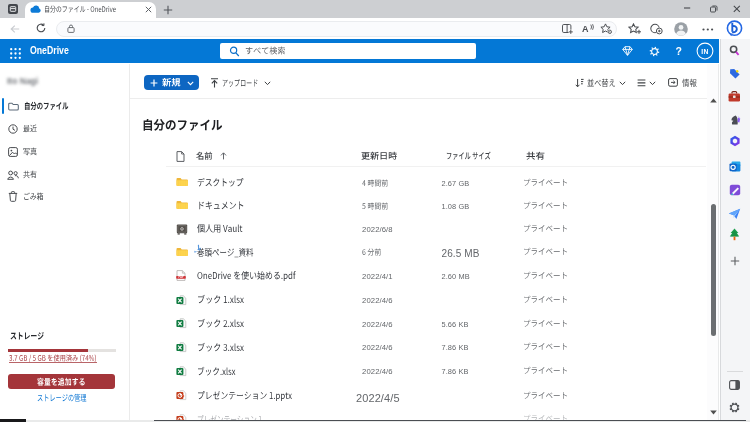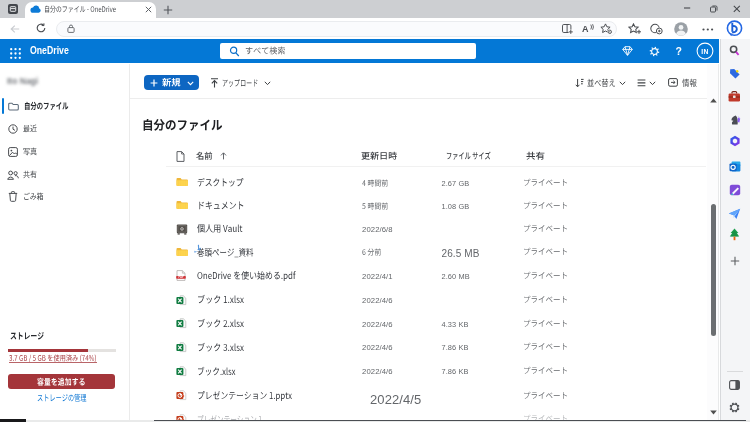--- a/index.html
+++ b/index.html
@@ -419,21 +419,21 @@
     </svg>
 <svg class="a" style="left:175.8px;top:318.2px" width="11" height="11">
       <path d="M4.2 0.8 H7.4 L9.8 3.2 V9.6 H4.2 Z" fill="#f7f8f8" stroke="#b9bfbb" stroke-width="0.8"></path>
       <rect x="0.4" y="2" width="7" height="7" rx="1" fill="#107c41"></rect>
       <path d="M2.2 3.6 L5.6 7.4 M5.6 3.6 L2.2 7.4" stroke="#fff" stroke-width="1.1"></path>
     </svg>
 <svg class="t" style="left:196.6px;top:315.9px" width="50" height="14" aria-hidden="true">
       <path transform="translate(0,10.9) scale(0.8613,1)" d="M8.3 -8.1 7.8 -7.8C8.0 -7.5 8.4 -7.0 8.6 -6.6L9.1 -6.8C8.9 -7.2 8.5 -7.7 8.3 -8.1ZM8.0 -6.1 7.5 -6.4 7.8 -6.6C7.7 -6.9 7.3 -7.5 7.1 -7.8L6.6 -7.6C6.8 -7.3 7.1 -6.8 7.3 -6.5C7.1 -6.4 7.0 -6.4 6.9 -6.4C6.4 -6.4 2.7 -6.4 2.2 -6.4C1.9 -6.4 1.5 -6.5 1.2 -6.5V-5.7C1.5 -5.7 1.8 -5.7 2.2 -5.7C2.7 -5.7 6.4 -5.7 7.0 -5.7C6.8 -4.8 6.4 -3.5 5.7 -2.6C4.9 -1.6 3.9 -0.8 2.1 -0.4L2.7 0.3C4.4 -0.2 5.5 -1.1 6.4 -2.2C7.2 -3.1 7.6 -4.7 7.8 -5.6C7.8 -5.8 7.9 -6.0 8.0 -6.1Z M13.9 -5.4 13.3 -5.2C13.4 -4.8 13.9 -3.6 14.0 -3.1L14.7 -3.4C14.6 -3.8 14.1 -5.0 13.9 -5.4ZM17.3 -4.9 16.5 -5.1C16.4 -3.9 15.9 -2.7 15.2 -1.9C14.5 -1.0 13.3 -0.2 12.2 0.1L12.8 0.7C13.9 0.3 15.0 -0.4 15.9 -1.5C16.5 -2.4 16.9 -3.4 17.2 -4.4C17.2 -4.5 17.3 -4.7 17.3 -4.9ZM11.8 -4.9 11.1 -4.7C11.2 -4.3 11.8 -3.0 11.9 -2.6L12.6 -2.8C12.4 -3.3 11.9 -4.5 11.8 -4.9Z M23.8 -7.3 23.0 -7.6C22.9 -7.3 22.8 -7.0 22.7 -6.8C22.3 -6.0 21.3 -4.6 19.7 -3.7L20.4 -3.2C21.4 -3.9 22.2 -4.7 22.8 -5.5H25.9C25.7 -4.6 25.2 -3.4 24.4 -2.6C23.6 -1.6 22.4 -0.7 20.7 -0.2L21.4 0.4C23.1 -0.2 24.3 -1.1 25.1 -2.1C25.9 -3.2 26.5 -4.4 26.8 -5.4C26.8 -5.5 26.9 -5.7 27.0 -5.9L26.4 -6.3C26.2 -6.2 26.0 -6.2 25.8 -6.2H23.2L23.4 -6.6C23.5 -6.7 23.7 -7.1 23.8 -7.3Z M30.7 0.0H35.1V-0.7H33.1C32.8 -0.7 32.4 -0.7 32.0 -0.7C33.6 -2.2 34.7 -3.6 34.7 -5.0C34.7 -6.2 33.9 -7.0 32.7 -7.0C31.8 -7.0 31.2 -6.6 30.7 -6.0L31.2 -5.5C31.6 -6.0 32.0 -6.3 32.6 -6.3C33.5 -6.3 33.9 -5.7 33.9 -5.0C33.9 -3.8 32.9 -2.4 30.7 -0.5Z M36.8 0.1C37.2 0.1 37.4 -0.1 37.4 -0.5C37.4 -0.9 37.2 -1.2 36.8 -1.2C36.5 -1.2 36.2 -0.9 36.2 -0.5C36.2 -0.1 36.5 0.1 36.8 0.1Z M38.3 0.0H39.2L39.9 -1.2C40.0 -1.5 40.2 -1.8 40.4 -2.1H40.4C40.6 -1.8 40.8 -1.5 41.0 -1.2L41.7 0.0H42.7L41.0 -2.6L42.5 -5.1H41.7L41.0 -4.0C40.9 -3.7 40.7 -3.4 40.6 -3.1H40.5C40.4 -3.4 40.2 -3.7 40.0 -4.0L39.3 -5.1H38.4L40.0 -2.7Z M44.6 0.1C44.8 0.1 45.0 0.1 45.1 0.0L45.0 -0.6C44.9 -0.6 44.8 -0.6 44.8 -0.6C44.7 -0.6 44.5 -0.7 44.5 -1.0V-7.5H43.7V-1.0C43.7 -0.3 43.9 0.1 44.6 0.1Z M47.7 0.1C48.9 0.1 49.5 -0.6 49.5 -1.4C49.5 -2.4 48.7 -2.7 48.0 -2.9C47.4 -3.2 46.9 -3.3 46.9 -3.8C46.9 -4.2 47.2 -4.6 47.8 -4.6C48.3 -4.6 48.6 -4.4 49.0 -4.1L49.4 -4.7C49.0 -5.0 48.5 -5.2 47.8 -5.2C46.7 -5.2 46.1 -4.6 46.1 -3.8C46.1 -2.9 46.8 -2.6 47.6 -2.3C48.1 -2.1 48.7 -1.9 48.7 -1.3C48.7 -0.9 48.4 -0.5 47.7 -0.5C47.1 -0.5 46.7 -0.8 46.2 -1.2L45.8 -0.6C46.3 -0.2 47.0 0.1 47.7 0.1Z M50.0 0.0H50.9L51.6 -1.2C51.8 -1.5 52.0 -1.8 52.1 -2.1H52.2C52.4 -1.8 52.6 -1.5 52.7 -1.2L53.5 0.0H54.4L52.7 -2.6L54.3 -5.1H53.4L52.8 -4.0C52.6 -3.7 52.5 -3.4 52.3 -3.1H52.3C52.1 -3.4 51.9 -3.7 51.8 -4.0L51.1 -5.1H50.2L51.7 -2.7Z" fill="#31343a"></path>
     </svg>
 <div class="a" style="left:362px;top:319.5px;font-size:7.7px;color:#63666a;letter-spacing:0.1px">2022/4/6</div>
-<div class="a" style="left:441.5px;top:319.7px;font-size:7.4px;color:#63666a;letter-spacing:0.1px">4.33 KB</div>
+<div class="a" style="left:441.5px;top:319.7px;font-size:7.4px;color:#63666a;letter-spacing:0.1px">5.66 KB</div>
 <svg class="t" style="left:522.6px;top:316.8px" width="48" height="12" aria-hidden="true">
       <path transform="translate(0,9.5) scale(0.9146,1)" d="M6.6 -5.9C6.6 -6.2 6.8 -6.4 7.1 -6.4C7.4 -6.4 7.7 -6.2 7.7 -5.9C7.7 -5.6 7.4 -5.3 7.1 -5.3C6.8 -5.3 6.6 -5.6 6.6 -5.9ZM6.2 -5.9C6.2 -5.8 6.2 -5.7 6.3 -5.6L6.0 -5.6C5.6 -5.6 2.4 -5.6 1.9 -5.6C1.6 -5.6 1.3 -5.6 1.1 -5.7V-4.9C1.3 -5.0 1.6 -5.0 1.9 -5.0C2.4 -5.0 5.6 -5.0 6.1 -5.0C6.0 -4.2 5.6 -3.0 5.0 -2.3C4.3 -1.4 3.4 -0.7 1.8 -0.3L2.4 0.3C3.9 -0.2 4.8 -0.9 5.6 -1.9C6.2 -2.7 6.6 -4.1 6.8 -4.9L6.8 -5.0C6.9 -5.0 7.0 -5.0 7.1 -5.0C7.7 -5.0 8.1 -5.4 8.1 -5.9C8.1 -6.4 7.7 -6.8 7.1 -6.8C6.6 -6.8 6.2 -6.4 6.2 -5.9Z M10.1 -6.1V-5.4C10.3 -5.4 10.6 -5.5 10.8 -5.5C11.3 -5.5 13.6 -5.5 14.0 -5.5C14.3 -5.5 14.6 -5.4 14.8 -5.4V-6.1C14.6 -6.1 14.3 -6.1 14.1 -6.1C13.6 -6.1 11.3 -6.1 10.8 -6.1C10.6 -6.1 10.3 -6.1 10.1 -6.1ZM15.4 -3.9 14.9 -4.2C14.8 -4.2 14.7 -4.2 14.5 -4.2C14.1 -4.2 10.6 -4.2 10.2 -4.2C9.9 -4.2 9.7 -4.2 9.4 -4.2V-3.5C9.7 -3.6 10.0 -3.6 10.2 -3.6C10.7 -3.6 14.1 -3.6 14.5 -3.6C14.4 -3.0 14.0 -2.3 13.5 -1.7C12.8 -1.0 11.8 -0.5 10.7 -0.2L11.2 0.3C12.2 0.0 13.2 -0.4 14.1 -1.4C14.7 -2.0 15.1 -2.9 15.3 -3.7C15.3 -3.8 15.4 -3.9 15.4 -3.9Z M17.1 -3.0 17.4 -2.3C18.6 -2.7 19.7 -3.2 20.6 -3.7V-0.6C20.6 -0.3 20.5 0.1 20.5 0.3H21.3C21.3 0.1 21.3 -0.3 21.3 -0.6V-4.1C22.1 -4.6 22.9 -5.3 23.5 -5.9L22.9 -6.4C22.4 -5.7 21.5 -5.0 20.7 -4.5C19.8 -3.9 18.5 -3.3 17.1 -3.0Z M30.3 -5.6 29.8 -5.4C30.1 -5.0 30.4 -4.5 30.6 -4.0L31.0 -4.3C30.8 -4.6 30.5 -5.3 30.3 -5.6ZM31.3 -6.0 30.9 -5.8C31.1 -5.4 31.4 -4.9 31.6 -4.5L32.1 -4.7C31.9 -5.1 31.5 -5.7 31.3 -6.0ZM25.0 -2.2 25.6 -1.5C25.8 -1.7 26.0 -2.0 26.1 -2.2C26.5 -2.6 27.2 -3.5 27.6 -4.0C27.8 -4.3 28.0 -4.4 28.3 -4.1C28.7 -3.7 29.4 -2.9 29.9 -2.4C30.4 -1.8 31.2 -0.9 31.7 -0.2L32.3 -0.8C31.7 -1.5 30.8 -2.4 30.3 -3.0C29.8 -3.5 29.1 -4.2 28.6 -4.7C28.1 -5.2 27.7 -5.1 27.2 -4.6C26.7 -4.0 26.0 -3.1 25.6 -2.7C25.4 -2.5 25.2 -2.3 25.0 -2.2Z M33.6 -3.6V-2.7C33.9 -2.8 34.3 -2.8 34.8 -2.8C35.4 -2.8 38.7 -2.8 39.3 -2.8C39.6 -2.8 40.0 -2.8 40.2 -2.7V-3.6C40.0 -3.5 39.7 -3.5 39.3 -3.5C38.7 -3.5 35.4 -3.5 34.8 -3.5C34.3 -3.5 33.9 -3.5 33.6 -3.6Z M43.8 -0.7C43.8 -0.4 43.7 -0.0 43.7 0.2H44.5C44.5 -0.0 44.5 -0.5 44.5 -0.7L44.4 -3.4C45.4 -3.1 46.8 -2.6 47.7 -2.1L47.9 -2.8C47.1 -3.2 45.5 -3.8 44.4 -4.2V-5.5C44.4 -5.7 44.5 -6.1 44.5 -6.3H43.7C43.7 -6.1 43.8 -5.7 43.8 -5.5C43.8 -4.8 43.8 -1.2 43.8 -0.7Z" fill="#63666a"></path>
     </svg>
 <svg class="a" style="left:175.8px;top:341.8px" width="11" height="11">
       <path d="M4.2 0.8 H7.4 L9.8 3.2 V9.6 H4.2 Z" fill="#f7f8f8" stroke="#b9bfbb" stroke-width="0.8"></path>
       <rect x="0.4" y="2" width="7" height="7" rx="1" fill="#107c41"></rect>
       <path d="M2.2 3.6 L5.6 7.4 M5.6 3.6 L2.2 7.4" stroke="#fff" stroke-width="1.1"></path>
     </svg>
 <svg class="t" style="left:196.6px;top:339.5px" width="50" height="14" aria-hidden="true">
       <path transform="translate(0,10.9) scale(0.8613,1)" d="M8.3 -8.1 7.8 -7.8C8.0 -7.5 8.4 -7.0 8.6 -6.6L9.1 -6.8C8.9 -7.2 8.5 -7.7 8.3 -8.1ZM8.0 -6.1 7.5 -6.4 7.8 -6.6C7.7 -6.9 7.3 -7.5 7.1 -7.8L6.6 -7.6C6.8 -7.3 7.1 -6.8 7.3 -6.5C7.1 -6.4 7.0 -6.4 6.9 -6.4C6.4 -6.4 2.7 -6.4 2.2 -6.4C1.9 -6.4 1.5 -6.5 1.2 -6.5V-5.7C1.5 -5.7 1.8 -5.7 2.2 -5.7C2.7 -5.7 6.4 -5.7 7.0 -5.7C6.8 -4.8 6.4 -3.5 5.7 -2.6C4.9 -1.6 3.9 -0.8 2.1 -0.4L2.7 0.3C4.4 -0.2 5.5 -1.1 6.4 -2.2C7.2 -3.1 7.6 -4.7 7.8 -5.6C7.8 -5.8 7.9 -6.0 8.0 -6.1Z M13.9 -5.4 13.3 -5.2C13.4 -4.8 13.9 -3.6 14.0 -3.1L14.7 -3.4C14.6 -3.8 14.1 -5.0 13.9 -5.4ZM17.3 -4.9 16.5 -5.1C16.4 -3.9 15.9 -2.7 15.2 -1.9C14.5 -1.0 13.3 -0.2 12.2 0.1L12.8 0.7C13.9 0.3 15.0 -0.4 15.9 -1.5C16.5 -2.4 16.9 -3.4 17.2 -4.4C17.2 -4.5 17.3 -4.7 17.3 -4.9ZM11.8 -4.9 11.1 -4.7C11.2 -4.3 11.8 -3.0 11.9 -2.6L12.6 -2.8C12.4 -3.3 11.9 -4.5 11.8 -4.9Z M23.8 -7.3 23.0 -7.6C22.9 -7.3 22.8 -7.0 22.7 -6.8C22.3 -6.0 21.3 -4.6 19.7 -3.7L20.4 -3.2C21.4 -3.9 22.2 -4.7 22.8 -5.5H25.9C25.7 -4.6 25.2 -3.4 24.4 -2.6C23.6 -1.6 22.4 -0.7 20.7 -0.2L21.4 0.4C23.1 -0.2 24.3 -1.1 25.1 -2.1C25.9 -3.2 26.5 -4.4 26.8 -5.4C26.8 -5.5 26.9 -5.7 27.0 -5.9L26.4 -6.3C26.2 -6.2 26.0 -6.2 25.8 -6.2H23.2L23.4 -6.6C23.5 -6.7 23.7 -7.1 23.8 -7.3Z M32.8 0.1C34.0 0.1 35.0 -0.6 35.0 -1.8C35.0 -2.8 34.3 -3.4 33.5 -3.6V-3.6C34.3 -3.9 34.8 -4.5 34.8 -5.3C34.8 -6.4 33.9 -7.0 32.7 -7.0C32.0 -7.0 31.3 -6.7 30.8 -6.2L31.3 -5.6C31.7 -6.0 32.2 -6.3 32.7 -6.3C33.4 -6.3 33.9 -5.9 33.9 -5.2C33.9 -4.5 33.4 -3.9 32.0 -3.9V-3.3C33.6 -3.3 34.1 -2.7 34.1 -1.9C34.1 -1.1 33.5 -0.6 32.7 -0.6C31.9 -0.6 31.4 -1.0 31.0 -1.4L30.6 -0.8C31.0 -0.3 31.7 0.1 32.8 0.1Z M36.8 0.1C37.2 0.1 37.4 -0.1 37.4 -0.5C37.4 -0.9 37.2 -1.2 36.8 -1.2C36.5 -1.2 36.2 -0.9 36.2 -0.5C36.2 -0.1 36.5 0.1 36.8 0.1Z M38.3 0.0H39.2L39.9 -1.2C40.0 -1.5 40.2 -1.8 40.4 -2.1H40.4C40.6 -1.8 40.8 -1.5 41.0 -1.2L41.7 0.0H42.7L41.0 -2.6L42.5 -5.1H41.7L41.0 -4.0C40.9 -3.7 40.7 -3.4 40.6 -3.1H40.5C40.4 -3.4 40.2 -3.7 40.0 -4.0L39.3 -5.1H38.4L40.0 -2.7Z M44.6 0.1C44.8 0.1 45.0 0.1 45.1 0.0L45.0 -0.6C44.9 -0.6 44.8 -0.6 44.8 -0.6C44.7 -0.6 44.5 -0.7 44.5 -1.0V-7.5H43.7V-1.0C43.7 -0.3 43.9 0.1 44.6 0.1Z M47.7 0.1C48.9 0.1 49.5 -0.6 49.5 -1.4C49.5 -2.4 48.7 -2.7 48.0 -2.9C47.4 -3.2 46.9 -3.3 46.9 -3.8C46.9 -4.2 47.2 -4.6 47.8 -4.6C48.3 -4.6 48.6 -4.4 49.0 -4.1L49.4 -4.7C49.0 -5.0 48.5 -5.2 47.8 -5.2C46.7 -5.2 46.1 -4.6 46.1 -3.8C46.1 -2.9 46.8 -2.6 47.6 -2.3C48.1 -2.1 48.7 -1.9 48.7 -1.3C48.7 -0.9 48.4 -0.5 47.7 -0.5C47.1 -0.5 46.7 -0.8 46.2 -1.2L45.8 -0.6C46.3 -0.2 47.0 0.1 47.7 0.1Z M50.0 0.0H50.9L51.6 -1.2C51.8 -1.5 52.0 -1.8 52.1 -2.1H52.2C52.4 -1.8 52.6 -1.5 52.7 -1.2L53.5 0.0H54.4L52.7 -2.6L54.3 -5.1H53.4L52.8 -4.0C52.6 -3.7 52.5 -3.4 52.3 -3.1H52.3C52.1 -3.4 51.9 -3.7 51.8 -4.0L51.1 -5.1H50.2L51.7 -2.7Z" fill="#31343a"></path>
@@ -459,21 +459,21 @@
 <svg class="a" style="left:175.8px;top:390.2px" width="11" height="11">
       <path d="M4.2 0.8 H7.4 L9.8 3.2 V9.6 H4.2 Z" fill="#ffffff" stroke="#c6c2bf" stroke-width="0.8"></path>
       <circle cx="7.2" cy="6" r="1.1" fill="#ed6c47"></circle>
       <rect x="0.4" y="2" width="7" height="7" rx="1" fill="#c43e1c"></rect>
       <circle cx="3.9" cy="5.5" r="1.9" fill="none" stroke="#fff" stroke-width="1"></circle>
       <path d="M3.9 5.5 V3.6 a1.9 1.9 0 0 1 1.9 1.9 Z" fill="#fff"></path>
     </svg>
 <svg class="t" style="left:196.6px;top:387.9px" width="98" height="14" aria-hidden="true">
       <path transform="translate(0,10.9) scale(0.8303,1)" d="M7.6 -6.7C7.6 -7.1 7.8 -7.4 8.2 -7.4C8.5 -7.4 8.8 -7.1 8.8 -6.7C8.8 -6.4 8.5 -6.1 8.2 -6.1C7.8 -6.1 7.6 -6.4 7.6 -6.7ZM7.1 -6.7C7.1 -6.6 7.2 -6.5 7.2 -6.4L6.9 -6.4C6.4 -6.4 2.7 -6.4 2.2 -6.4C1.9 -6.4 1.5 -6.5 1.2 -6.5V-5.7C1.5 -5.7 1.8 -5.7 2.2 -5.7C2.7 -5.7 6.4 -5.7 7.0 -5.7C6.8 -4.8 6.4 -3.5 5.7 -2.6C5.0 -1.6 3.9 -0.8 2.1 -0.4L2.7 0.3C4.4 -0.2 5.6 -1.1 6.4 -2.2C7.2 -3.1 7.6 -4.7 7.8 -5.6L7.8 -5.8C7.9 -5.7 8.1 -5.7 8.2 -5.7C8.8 -5.7 9.2 -6.2 9.2 -6.7C9.2 -7.3 8.8 -7.8 8.2 -7.8C7.6 -7.8 7.1 -7.3 7.1 -6.7Z M11.5 -0.3 12.0 0.2C12.2 0.1 12.3 0.0 12.4 0.0C14.8 -0.7 16.7 -1.8 17.9 -3.4L17.5 -4.0C16.3 -2.5 14.2 -1.3 12.4 -0.8C12.4 -1.3 12.4 -5.2 12.4 -6.1C12.4 -6.4 12.4 -6.8 12.4 -7.0H11.5C11.5 -6.8 11.6 -6.4 11.6 -6.1C11.6 -5.2 11.6 -1.3 11.6 -0.8C11.6 -0.6 11.6 -0.5 11.5 -0.3Z M26.0 -7.5 25.5 -7.3C25.7 -6.9 26.0 -6.3 26.2 -6.0L26.7 -6.2C26.5 -6.6 26.2 -7.1 26.0 -7.5ZM27.0 -7.9 26.5 -7.6C26.8 -7.3 27.1 -6.8 27.3 -6.4L27.8 -6.6C27.6 -6.9 27.2 -7.5 27.0 -7.9ZM27.0 -5.2 26.5 -5.7C26.3 -5.6 26.2 -5.6 26.0 -5.5C25.6 -5.4 23.9 -5.1 22.3 -4.8V-6.2C22.3 -6.5 22.3 -6.8 22.4 -7.1H21.5C21.5 -6.8 21.5 -6.5 21.5 -6.2V-4.6C20.5 -4.4 19.7 -4.3 19.2 -4.2L19.4 -3.4L21.5 -3.9V-1.0C21.5 -0.1 21.9 0.3 23.6 0.3C24.8 0.3 25.7 0.3 26.6 0.1L26.6 -0.7C25.7 -0.5 24.8 -0.4 23.7 -0.4C22.6 -0.4 22.3 -0.6 22.3 -1.2V-4.0L25.9 -4.8C25.6 -4.2 24.9 -3.2 24.2 -2.5L24.8 -2.1C25.6 -2.9 26.3 -4.1 26.8 -4.9C26.8 -5.0 26.9 -5.1 27.0 -5.2Z M30.3 -6.9 29.8 -6.3C30.5 -5.8 31.7 -4.8 32.1 -4.4L32.7 -4.9C32.2 -5.5 31.0 -6.4 30.3 -6.9ZM29.5 -0.6 30.0 0.2C31.6 -0.1 32.8 -0.7 33.7 -1.3C35.1 -2.2 36.2 -3.4 36.9 -4.6L36.4 -5.4C35.9 -4.3 34.7 -2.9 33.3 -2.0C32.4 -1.4 31.2 -0.8 29.5 -0.6Z M39.6 -7.0V-6.2C39.9 -6.2 40.2 -6.2 40.5 -6.2C41.0 -6.2 43.8 -6.2 44.3 -6.2C44.5 -6.2 44.9 -6.2 45.1 -6.2V-7.0C44.9 -6.9 44.5 -6.9 44.3 -6.9C43.8 -6.9 41.0 -6.9 40.5 -6.9C40.2 -6.9 39.9 -6.9 39.6 -7.0ZM38.5 -4.6V-3.8C38.8 -3.8 39.0 -3.8 39.3 -3.8H42.1C42.1 -3.0 42.0 -2.2 41.6 -1.5C41.2 -0.9 40.5 -0.4 39.8 -0.1L40.5 0.5C41.3 0.0 42.0 -0.6 42.4 -1.3C42.7 -2.0 42.9 -2.8 42.9 -3.8H45.5C45.7 -3.8 46.0 -3.8 46.2 -3.8V-4.6C46.0 -4.6 45.7 -4.5 45.5 -4.5C45.0 -4.5 39.9 -4.5 39.3 -4.5C39.0 -4.5 38.8 -4.6 38.5 -4.6Z M48.0 -4.1V-3.1C48.3 -3.2 48.7 -3.2 49.3 -3.2C50.0 -3.2 53.7 -3.2 54.4 -3.2C54.8 -3.2 55.2 -3.2 55.4 -3.1V-4.1C55.2 -4.1 54.9 -4.0 54.4 -4.0C53.7 -4.0 50.0 -4.0 49.3 -4.0C48.7 -4.0 48.2 -4.1 48.0 -4.1Z M59.2 -7.2 58.8 -6.6C59.4 -6.3 60.4 -5.6 60.8 -5.3L61.3 -5.9C60.9 -6.2 59.8 -6.9 59.2 -7.2ZM57.8 -0.5 58.3 0.3C59.1 0.1 60.4 -0.4 61.4 -0.9C62.9 -1.8 64.2 -3.0 65.0 -4.3L64.5 -5.0C63.8 -3.7 62.5 -2.5 61.0 -1.6C60.0 -1.1 58.9 -0.7 57.8 -0.5ZM57.8 -5.1 57.4 -4.5C58.0 -4.2 59.0 -3.5 59.4 -3.2L59.9 -3.8C59.5 -4.1 58.4 -4.8 57.8 -5.1Z M67.8 -0.6V0.2C67.9 0.2 68.3 0.2 68.6 0.2H72.3L72.3 0.5H73.1C73.1 0.4 73.1 0.2 73.1 0.0C73.1 -0.8 73.1 -4.3 73.1 -4.7C73.1 -4.8 73.1 -5.0 73.1 -5.1C72.9 -5.1 72.7 -5.1 72.5 -5.1C71.7 -5.1 69.4 -5.1 68.9 -5.1C68.6 -5.1 68.1 -5.1 67.9 -5.2V-4.4C68.1 -4.4 68.6 -4.5 68.9 -4.5C69.4 -4.5 72.0 -4.5 72.3 -4.5V-2.9H68.9C68.6 -2.9 68.3 -2.9 68.1 -2.9V-2.2C68.3 -2.2 68.6 -2.2 68.9 -2.2H72.3V-0.5H68.6C68.2 -0.5 67.9 -0.6 67.8 -0.6Z M77.3 -6.9 76.8 -6.3C77.5 -5.8 78.7 -4.8 79.1 -4.4L79.7 -4.9C79.2 -5.5 78.0 -6.4 77.3 -6.9ZM76.5 -0.6 77.0 0.2C78.6 -0.1 79.8 -0.7 80.7 -1.3C82.1 -2.2 83.2 -3.4 83.9 -4.6L83.4 -5.4C82.9 -4.3 81.7 -2.9 80.3 -2.0C79.4 -1.4 78.2 -0.8 76.5 -0.6Z M87.5 0.0H91.3V-0.7H89.9V-6.9H89.3C88.9 -6.7 88.5 -6.5 87.8 -6.4V-5.9H89.1V-0.7H87.5Z M93.2 0.1C93.6 0.1 93.8 -0.1 93.8 -0.5C93.8 -0.9 93.6 -1.2 93.2 -1.2C92.9 -1.2 92.6 -0.9 92.6 -0.5C92.6 -0.1 92.9 0.1 93.2 0.1Z M95.4 2.2H96.3V0.4L96.2 -0.5C96.7 -0.1 97.2 0.1 97.6 0.1C98.8 0.1 99.9 -0.9 99.9 -2.6C99.9 -4.2 99.2 -5.2 97.8 -5.2C97.2 -5.2 96.7 -4.9 96.2 -4.5H96.2L96.1 -5.1H95.4ZM97.5 -0.6C97.2 -0.6 96.7 -0.7 96.3 -1.1V-3.8C96.8 -4.3 97.2 -4.5 97.6 -4.5C98.6 -4.5 99.0 -3.8 99.0 -2.6C99.0 -1.4 98.4 -0.6 97.5 -0.6Z M101.2 2.2H102.1V0.4L102.1 -0.5C102.5 -0.1 103.0 0.1 103.5 0.1C104.6 0.1 105.7 -0.9 105.7 -2.6C105.7 -4.2 105.0 -5.2 103.7 -5.2C103.1 -5.2 102.5 -4.9 102.0 -4.5H102.0L101.9 -5.1H101.2ZM103.3 -0.6C103.0 -0.6 102.5 -0.7 102.1 -1.1V-3.8C102.6 -4.3 103.0 -4.5 103.4 -4.5C104.4 -4.5 104.8 -3.8 104.8 -2.6C104.8 -1.4 104.2 -0.6 103.3 -0.6Z M108.7 0.1C109.0 0.1 109.3 0.0 109.6 -0.1L109.4 -0.7C109.3 -0.6 109.0 -0.6 108.9 -0.6C108.3 -0.6 108.1 -0.9 108.1 -1.6V-4.4H109.5V-5.1H108.1V-6.5H107.3L107.3 -5.1L106.4 -5.1V-4.4H107.2V-1.6C107.2 -0.6 107.6 0.1 108.7 0.1Z M109.9 0.0H110.8L111.5 -1.2C111.6 -1.5 111.8 -1.8 112.0 -2.1H112.0C112.2 -1.8 112.4 -1.5 112.6 -1.2L113.3 0.0H114.3L112.6 -2.6L114.1 -5.1H113.3L112.6 -4.0C112.5 -3.7 112.3 -3.4 112.2 -3.1H112.1C112.0 -3.4 111.8 -3.7 111.6 -4.0L110.9 -5.1H110.0L111.6 -2.7Z" fill="#31343a"></path>
     </svg>
-<div class="a" style="left:370px;top:391.5px;font-size:13px;color:#63666a;letter-spacing:0.1px">2022/4/5</div>
+<div class="a" style="left:356px;top:391.5px;font-size:11px;color:#63666a;letter-spacing:0.1px">2022/4/5</div>
 <svg class="t" style="left:522.6px;top:388.8px" width="48" height="12" aria-hidden="true">
       <path transform="translate(0,9.5) scale(0.9146,1)" d="M6.6 -5.9C6.6 -6.2 6.8 -6.4 7.1 -6.4C7.4 -6.4 7.7 -6.2 7.7 -5.9C7.7 -5.6 7.4 -5.3 7.1 -5.3C6.8 -5.3 6.6 -5.6 6.6 -5.9ZM6.2 -5.9C6.2 -5.8 6.2 -5.7 6.3 -5.6L6.0 -5.6C5.6 -5.6 2.4 -5.6 1.9 -5.6C1.6 -5.6 1.3 -5.6 1.1 -5.7V-4.9C1.3 -5.0 1.6 -5.0 1.9 -5.0C2.4 -5.0 5.6 -5.0 6.1 -5.0C6.0 -4.2 5.6 -3.0 5.0 -2.3C4.3 -1.4 3.4 -0.7 1.8 -0.3L2.4 0.3C3.9 -0.2 4.8 -0.9 5.6 -1.9C6.2 -2.7 6.6 -4.1 6.8 -4.9L6.8 -5.0C6.9 -5.0 7.0 -5.0 7.1 -5.0C7.7 -5.0 8.1 -5.4 8.1 -5.9C8.1 -6.4 7.7 -6.8 7.1 -6.8C6.6 -6.8 6.2 -6.4 6.2 -5.9Z M10.1 -6.1V-5.4C10.3 -5.4 10.6 -5.5 10.8 -5.5C11.3 -5.5 13.6 -5.5 14.0 -5.5C14.3 -5.5 14.6 -5.4 14.8 -5.4V-6.1C14.6 -6.1 14.3 -6.1 14.1 -6.1C13.6 -6.1 11.3 -6.1 10.8 -6.1C10.6 -6.1 10.3 -6.1 10.1 -6.1ZM15.4 -3.9 14.9 -4.2C14.8 -4.2 14.7 -4.2 14.5 -4.2C14.1 -4.2 10.6 -4.2 10.2 -4.2C9.9 -4.2 9.7 -4.2 9.4 -4.2V-3.5C9.7 -3.6 10.0 -3.6 10.2 -3.6C10.7 -3.6 14.1 -3.6 14.5 -3.6C14.4 -3.0 14.0 -2.3 13.5 -1.7C12.8 -1.0 11.8 -0.5 10.7 -0.2L11.2 0.3C12.2 0.0 13.2 -0.4 14.1 -1.4C14.7 -2.0 15.1 -2.9 15.3 -3.7C15.3 -3.8 15.4 -3.9 15.4 -3.9Z M17.1 -3.0 17.4 -2.3C18.6 -2.7 19.7 -3.2 20.6 -3.7V-0.6C20.6 -0.3 20.5 0.1 20.5 0.3H21.3C21.3 0.1 21.3 -0.3 21.3 -0.6V-4.1C22.1 -4.6 22.9 -5.3 23.5 -5.9L22.9 -6.4C22.4 -5.7 21.5 -5.0 20.7 -4.5C19.8 -3.9 18.5 -3.3 17.1 -3.0Z M30.3 -5.6 29.8 -5.4C30.1 -5.0 30.4 -4.5 30.6 -4.0L31.0 -4.3C30.8 -4.6 30.5 -5.3 30.3 -5.6ZM31.3 -6.0 30.9 -5.8C31.1 -5.4 31.4 -4.9 31.6 -4.5L32.1 -4.7C31.9 -5.1 31.5 -5.7 31.3 -6.0ZM25.0 -2.2 25.6 -1.5C25.8 -1.7 26.0 -2.0 26.1 -2.2C26.5 -2.6 27.2 -3.5 27.6 -4.0C27.8 -4.3 28.0 -4.4 28.3 -4.1C28.7 -3.7 29.4 -2.9 29.9 -2.4C30.4 -1.8 31.2 -0.9 31.7 -0.2L32.3 -0.8C31.7 -1.5 30.8 -2.4 30.3 -3.0C29.8 -3.5 29.1 -4.2 28.6 -4.7C28.1 -5.2 27.7 -5.1 27.2 -4.6C26.7 -4.0 26.0 -3.1 25.6 -2.7C25.4 -2.5 25.2 -2.3 25.0 -2.2Z M33.6 -3.6V-2.7C33.9 -2.8 34.3 -2.8 34.8 -2.8C35.4 -2.8 38.7 -2.8 39.3 -2.8C39.6 -2.8 40.0 -2.8 40.2 -2.7V-3.6C40.0 -3.5 39.7 -3.5 39.3 -3.5C38.7 -3.5 35.4 -3.5 34.8 -3.5C34.3 -3.5 33.9 -3.5 33.6 -3.6Z M43.8 -0.7C43.8 -0.4 43.7 -0.0 43.7 0.2H44.5C44.5 -0.0 44.5 -0.5 44.5 -0.7L44.4 -3.4C45.4 -3.1 46.8 -2.6 47.7 -2.1L47.9 -2.8C47.1 -3.2 45.5 -3.8 44.4 -4.2V-5.5C44.4 -5.7 44.5 -6.1 44.5 -6.3H43.7C43.7 -6.1 43.8 -5.7 43.8 -5.5C43.8 -4.8 43.8 -1.2 43.8 -0.7Z" fill="#63666a"></path>
     </svg>
 <svg class="a" style="left:175.8px;top:413.8px" width="11" height="11">
       <path d="M4.2 0.8 H7.4 L9.8 3.2 V9.6 H4.2 Z" fill="#ffffff" stroke="#c6c2bf" stroke-width="0.8"></path>
       <circle cx="7.2" cy="6" r="1.1" fill="#ed6c47"></circle>
       <rect x="0.4" y="2" width="7" height="7" rx="1" fill="#c43e1c"></rect>
       <circle cx="3.9" cy="5.5" r="1.9" fill="none" stroke="#fff" stroke-width="1"></circle>
       <path d="M3.9 5.5 V3.6 a1.9 1.9 0 0 1 1.9 1.9 Z" fill="#fff"></path>
     </svg>

